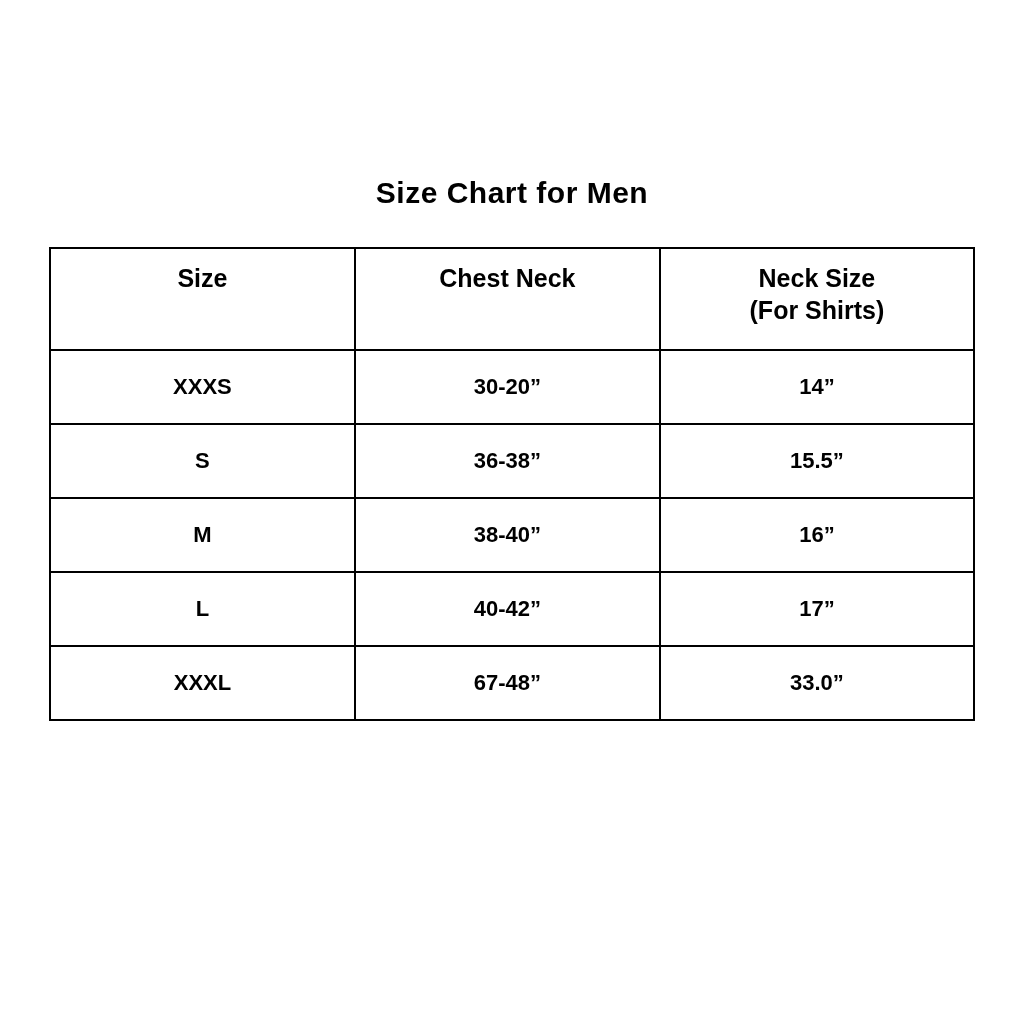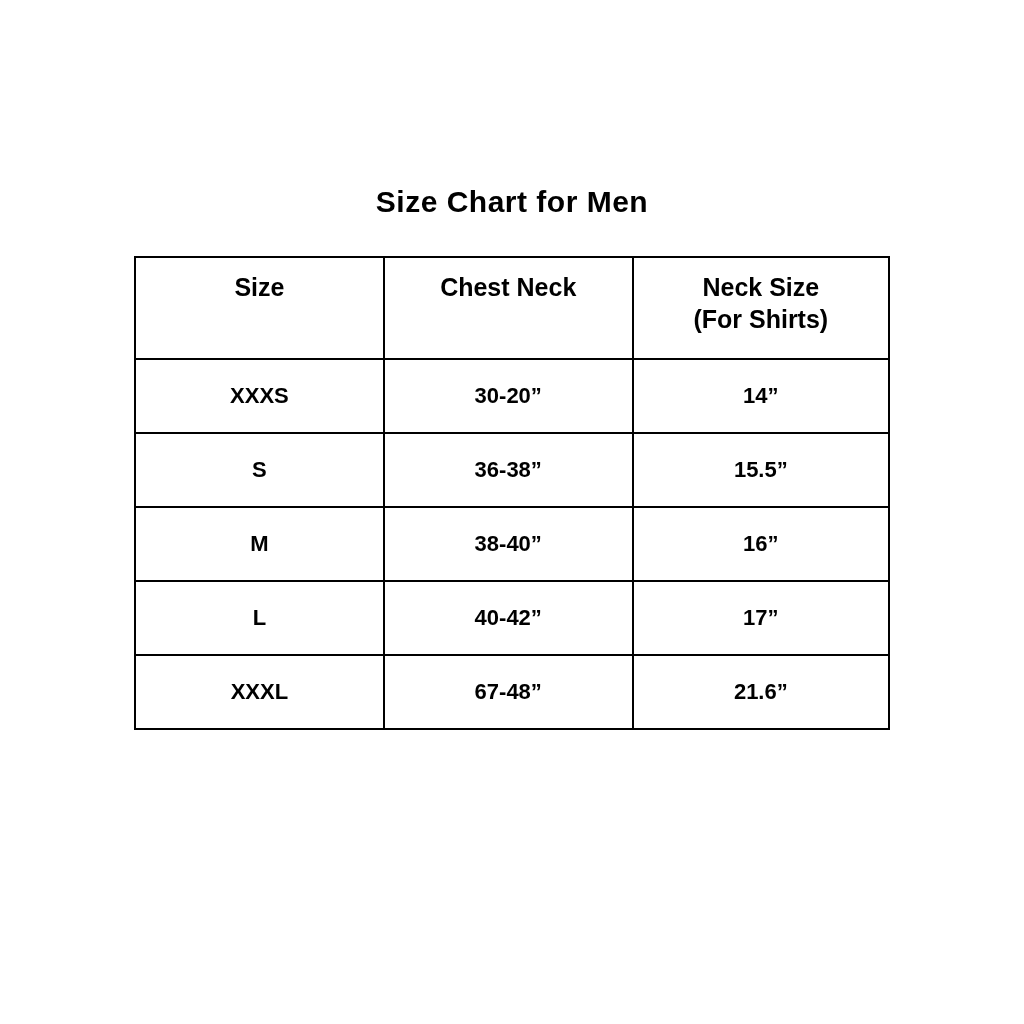--- a/index.html
+++ b/index.html
@@ -10,30 +10,30 @@
     color: #000000;
   }
   .canvas {
     position: relative;
     width: 1024px;
     height: 1024px;
     background: #ffffff;
     overflow: hidden;
   }
   .page-title {
-    margin: 13px;
+    margin: 4px;
     padding-top: 171px;
     text-align: center;
     font-size: 30px;
     line-height: 36px;
     font-weight: bold;
     letter-spacing: 0.5px;
   }
   table.size-chart {
-    width: 756px;
+    width: 926px;
     margin: 36px auto 0 auto;
     border-collapse: collapse;
     table-layout: fixed;
     background: #ffffff;
   }
   table.size-chart th,
   table.size-chart td {
     border: 2px solid #000000;
     text-align: center;
     font-weight: bold;
@@ -101,18 +101,18 @@
         <td>16”</td>
       </tr>
       <tr>
         <td>L</td>
         <td>40-42”</td>
         <td>17”</td>
       </tr>
       <tr>
         <td>XXXL</td>
         <td>67-48”</td>
-        <td>21.6”</td>
+        <td>33.0”</td>
       </tr>
     </tbody>
   </table>
 
 </div>
 
 </body></html>

